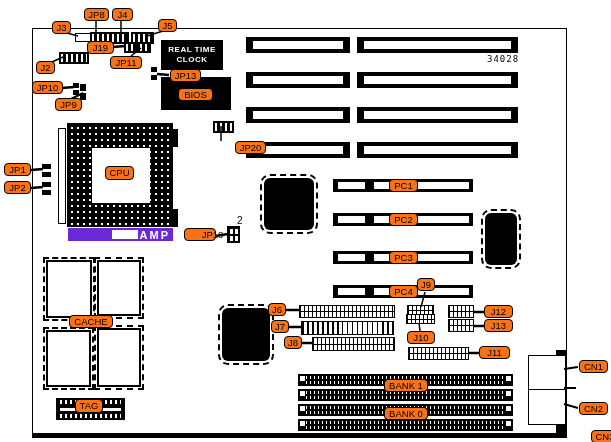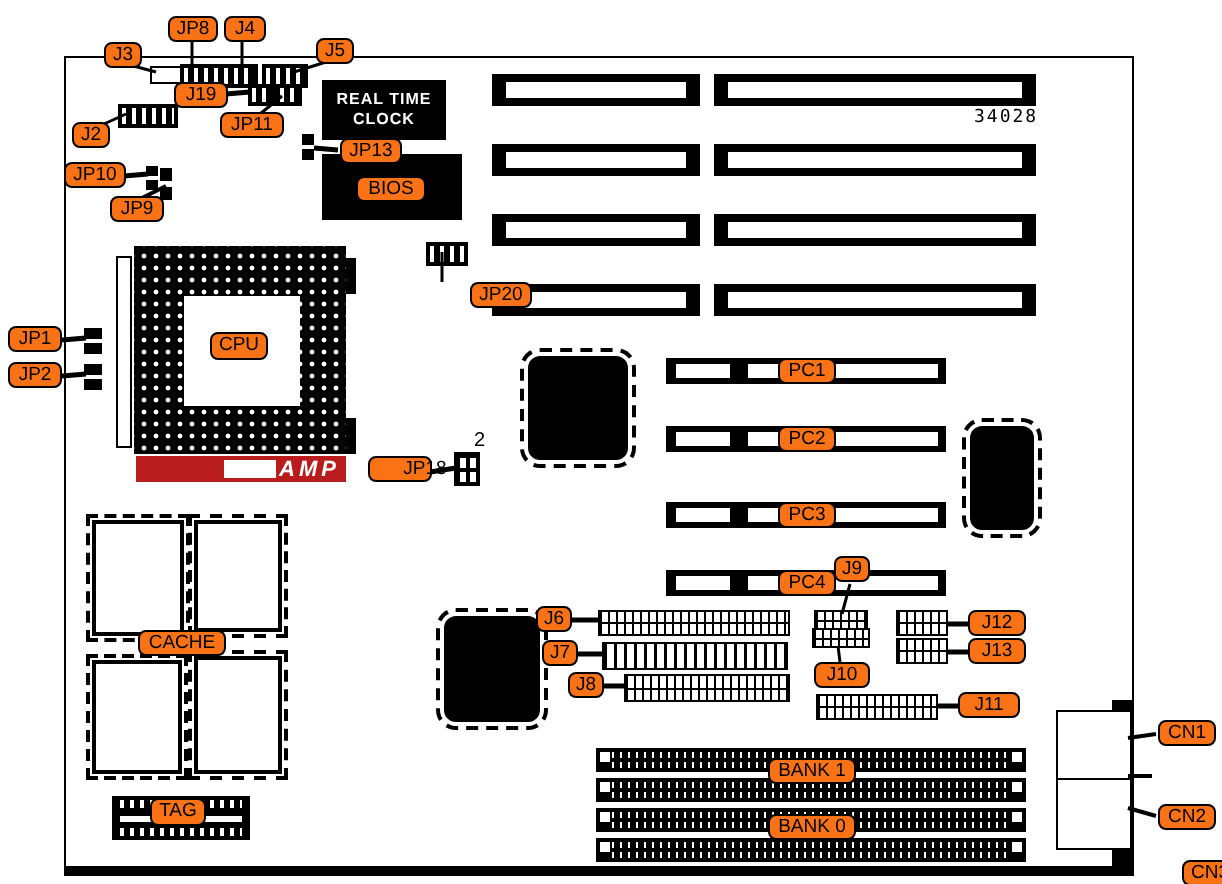--- a/index.html
+++ b/index.html
@@ -35,21 +35,21 @@
                          repeating-linear-gradient(90deg,#fff 0 1px,transparent 1px 4px);
         background-size:calc(100% - 16px) 3px,calc(100% - 16px) 3px;
         background-position:8px 2px,8px 7px;}
   .simm i.e1{position:absolute;left:2px;top:2px;width:5px;height:5px;background:#fff;}
   .simm i.e2{position:absolute;right:2px;top:2px;width:5px;height:5px;background:#fff;}
   
   .cpu-socket{position:absolute;left:67px;top:123px;width:106px;height:104px;background-color:#000;z-index:1;
         background-image:radial-gradient(#fff 1px,transparent 1.4px);background-size:6px 6px;background-position:2px 2px;}
   .cpu-inner{position:absolute;left:92px;top:148px;width:58px;height:55px;background:#fff;z-index:2;}
   .lever{position:absolute;left:58px;top:128px;width:8px;height:96px;background:#fff;border:1.5px solid #000;box-sizing:border-box;z-index:2;}
-  .amp-bar{position:absolute;left:68px;top:228px;width:105px;height:13px;background:#b91c1c;z-index:2;font-style:italic;}
+  .amp-bar{position:absolute;left:68px;top:228px;width:105px;height:13px;background:#6d28d9;z-index:2;}
   .amp-white{position:absolute;left:44px;top:2px;width:26px;height:9px;background:#fff;}
   .amp-text{position:absolute;right:3px;top:1px;color:#fff;font-weight:bold;font-size:11px;letter-spacing:2px;}
   .rtc{position:absolute;left:161px;top:40px;width:62px;height:30px;background:#000;color:#fff;z-index:2;
        display:flex;flex-direction:column;align-items:center;justify-content:center;
        font-weight:bold;font-size:8px;letter-spacing:.5px;line-height:1.3;}
   .bios{position:absolute;left:161px;top:77px;width:70px;height:33px;background:#000;z-index:2;}
   .bios .lbl{left:17px;top:11px;width:35px;}
   .kbd{position:absolute;left:526px;top:73px;width:35px;height:100px;background:#000;z-index:2;}
   .kbd::before{content:"";position:absolute;left:2px;top:1px;bottom:1px;border-left:2px dashed #fff;}
   .kbd-lbl{position:absolute;left:5px;top:45px;background:#fff;color:#000;font-size:9.5px;padding:1px 1px;}

